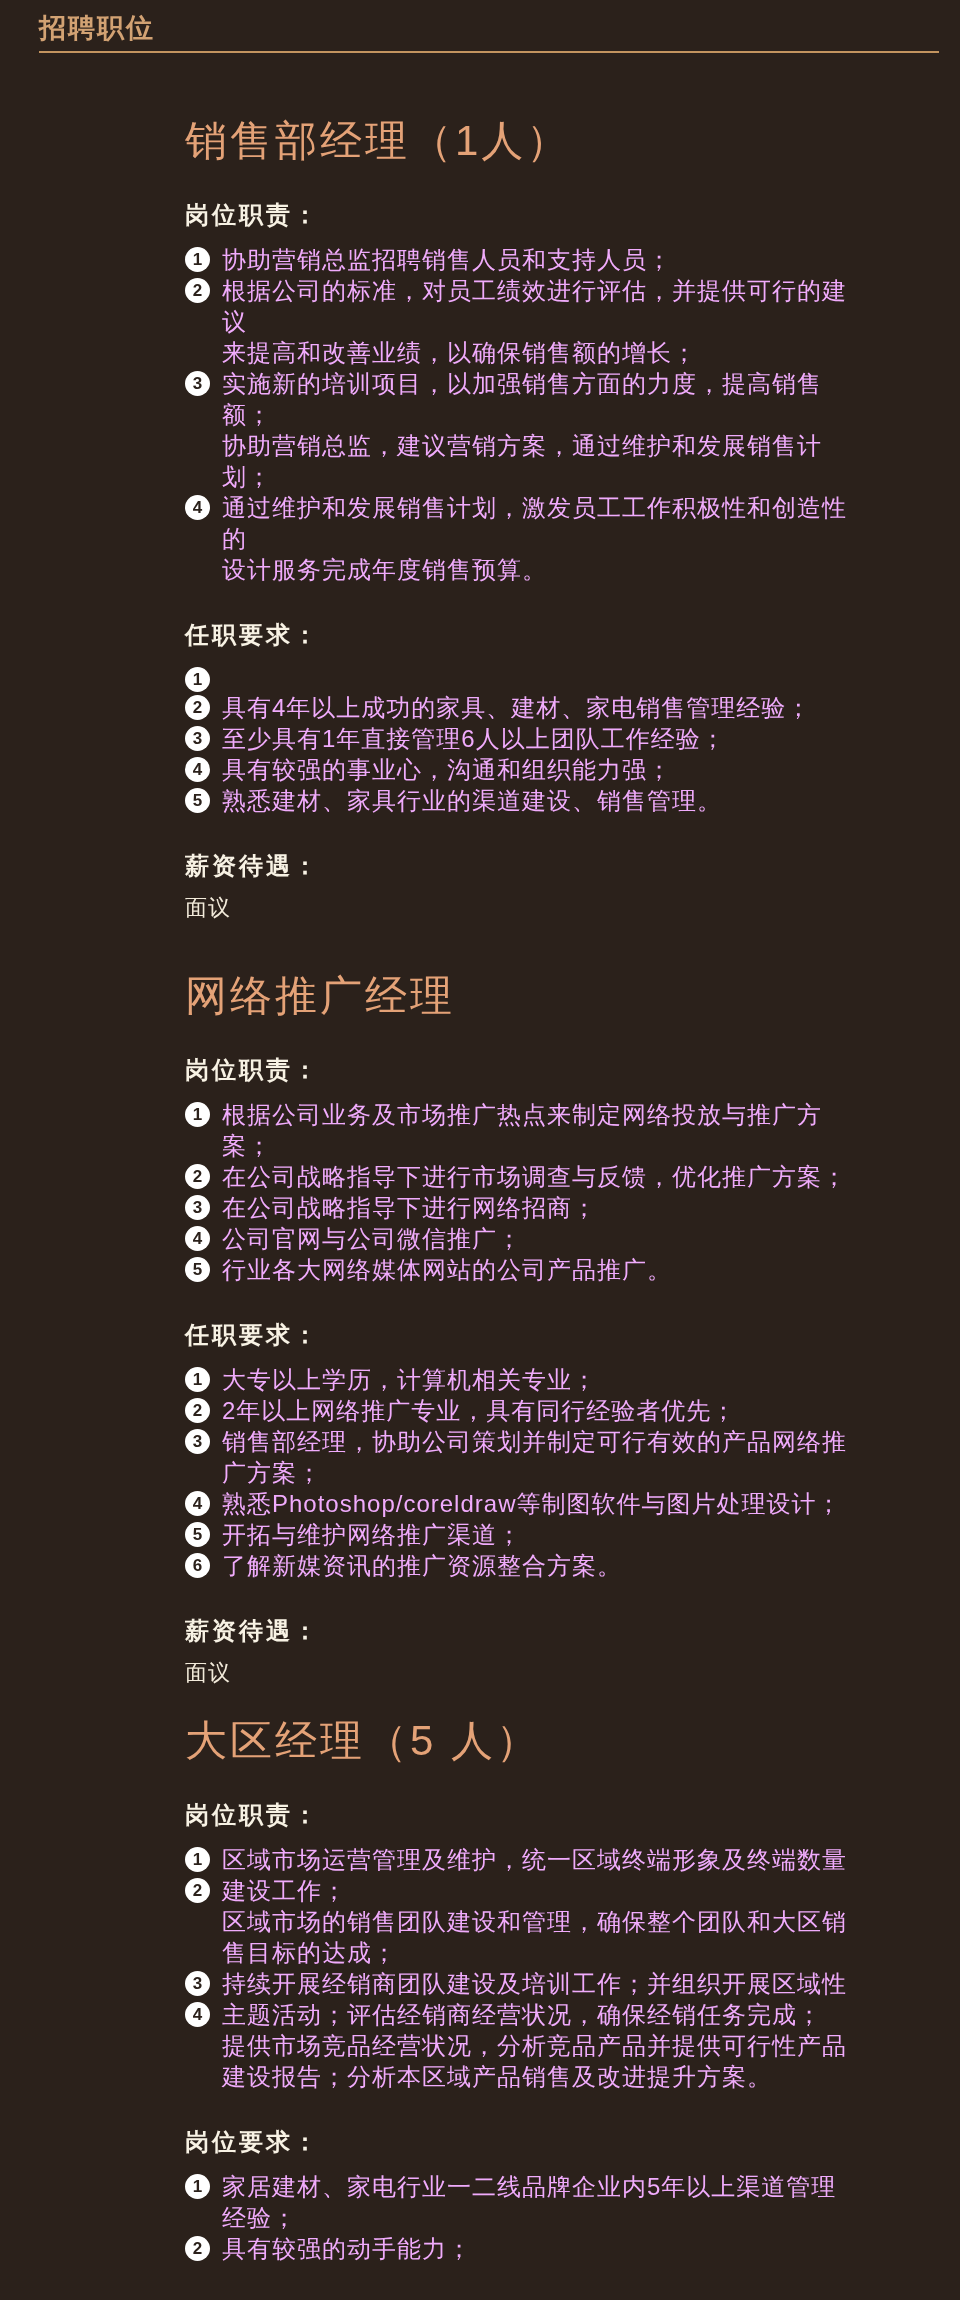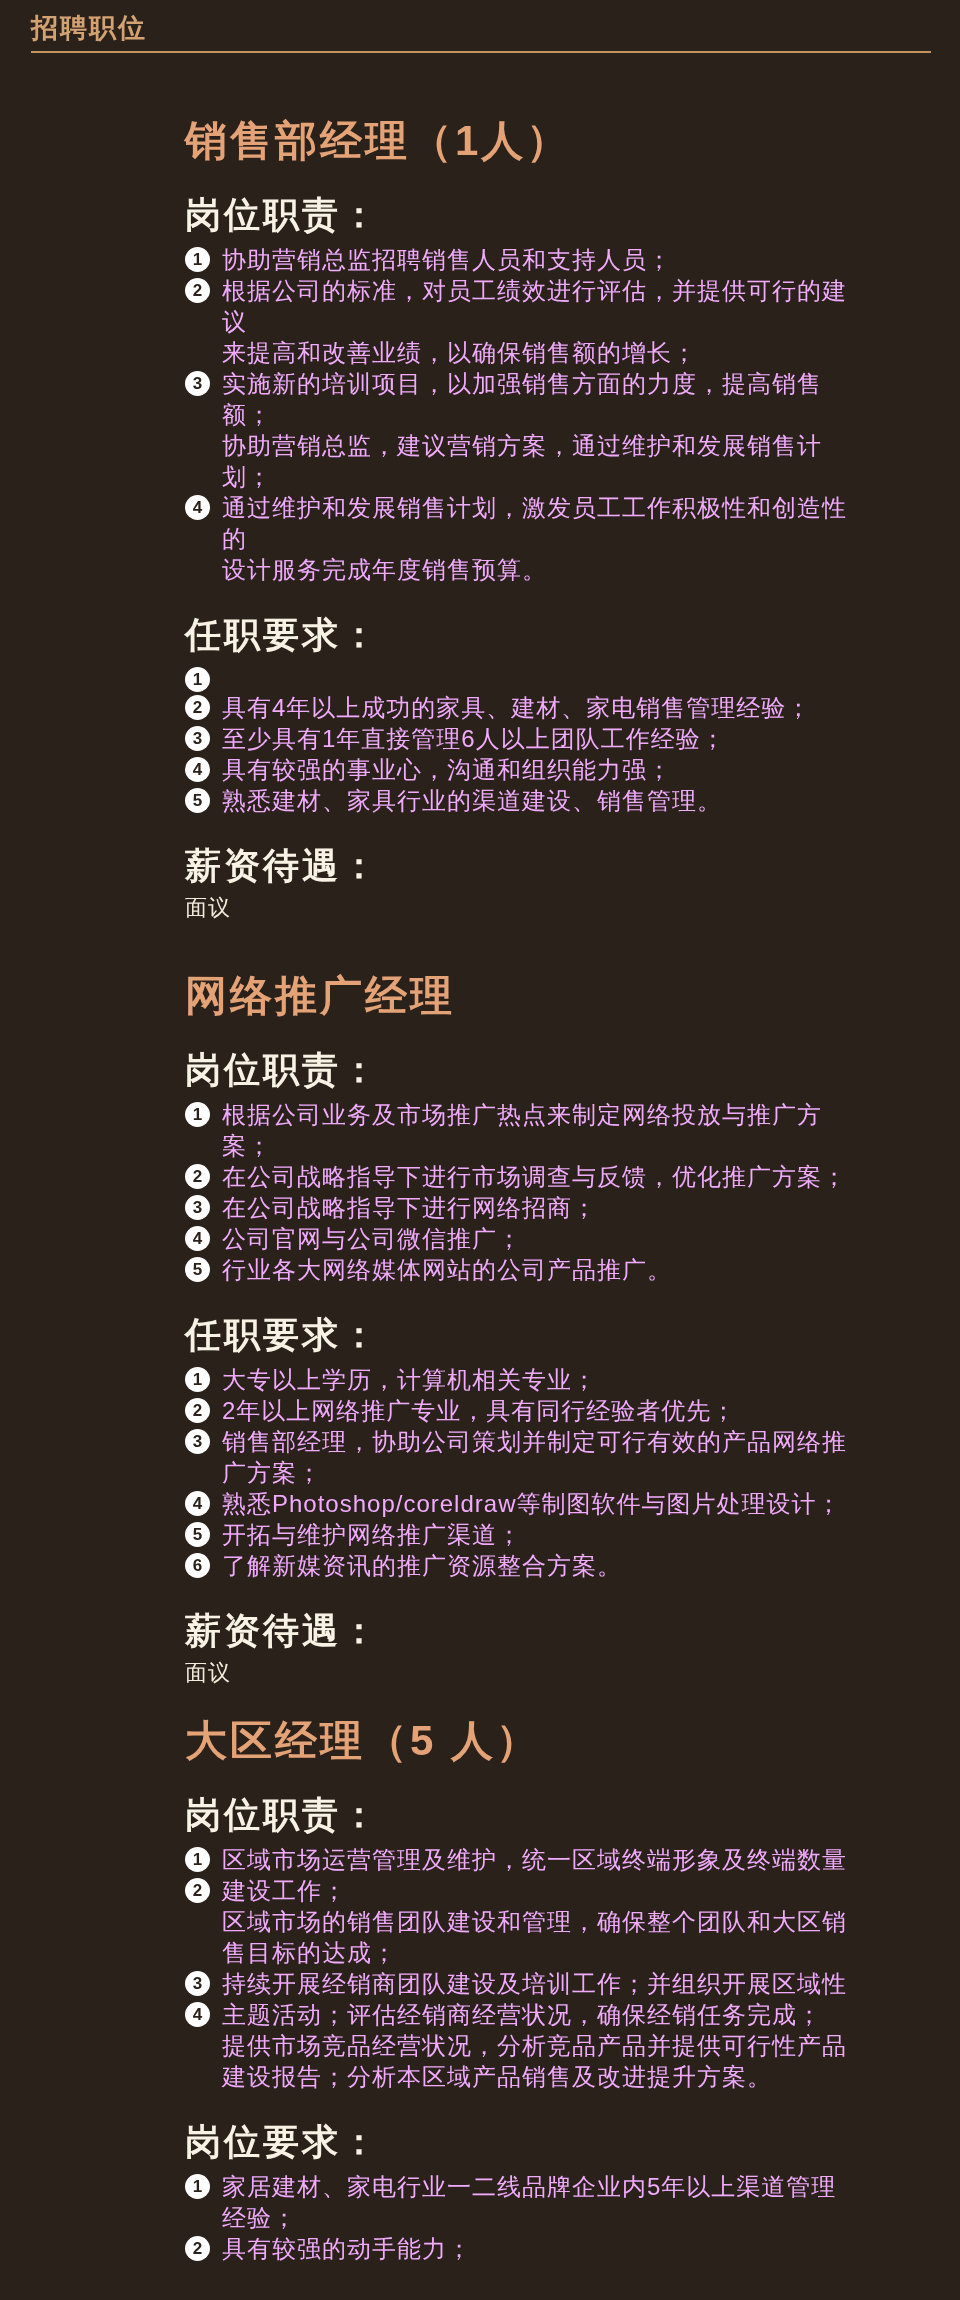--- a/index.html
+++ b/index.html
@@ -9,21 +9,21 @@
   }
   body {
     width: 960px;
     height: 2300px;
     overflow: hidden;
     font-family: "Liberation Sans", "DejaVu Sans", sans-serif;
     color: #f0e7d4;
   }
   
   .page-header {
-    padding: 12px 30px 0 31px;
+    padding: 12px 30px 0 39px;
   }
   .page-header-title {
     color: #d2a273;
     font-size: 27px;
     font-weight: bold;
     letter-spacing: 2px;
     line-height: 32px;
   }
   .header-rule {
     margin-top: 7px;
@@ -36,29 +36,29 @@
     margin-left: 185px;
     width: 680px;
   }
   .job-block { margin-top: 64px; }
   .job-block:nth-of-type(2) { margin-top: 50px; }
   .job-block:nth-of-type(3) { margin-top: 30px; }
   .job-title {
     margin: 0;
     color: #e4a277;
     font-size: 42px;
-    font-weight: bold;
+    font-weight: normal;
     letter-spacing: 3px;
     line-height: 48px;
   }
   .job-section { margin-top: 34px; }
   .section-heading {
     margin: 0;
     color: #f8f2e4;
-    font-size: 36px;
+    font-size: 24px;
     font-weight: bold;
     letter-spacing: 3px;
     line-height: 32px;
   }
   .item-list { margin-top: 13px; }
   .item-row {
     display: flex;
     align-items: flex-start;
   }
   .item-number-badge {

